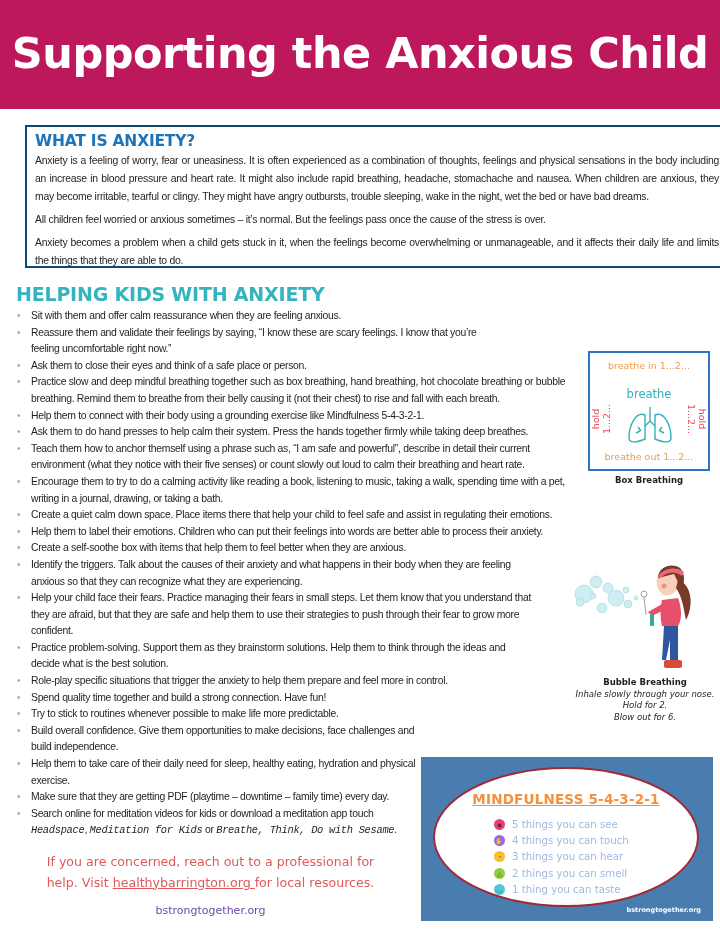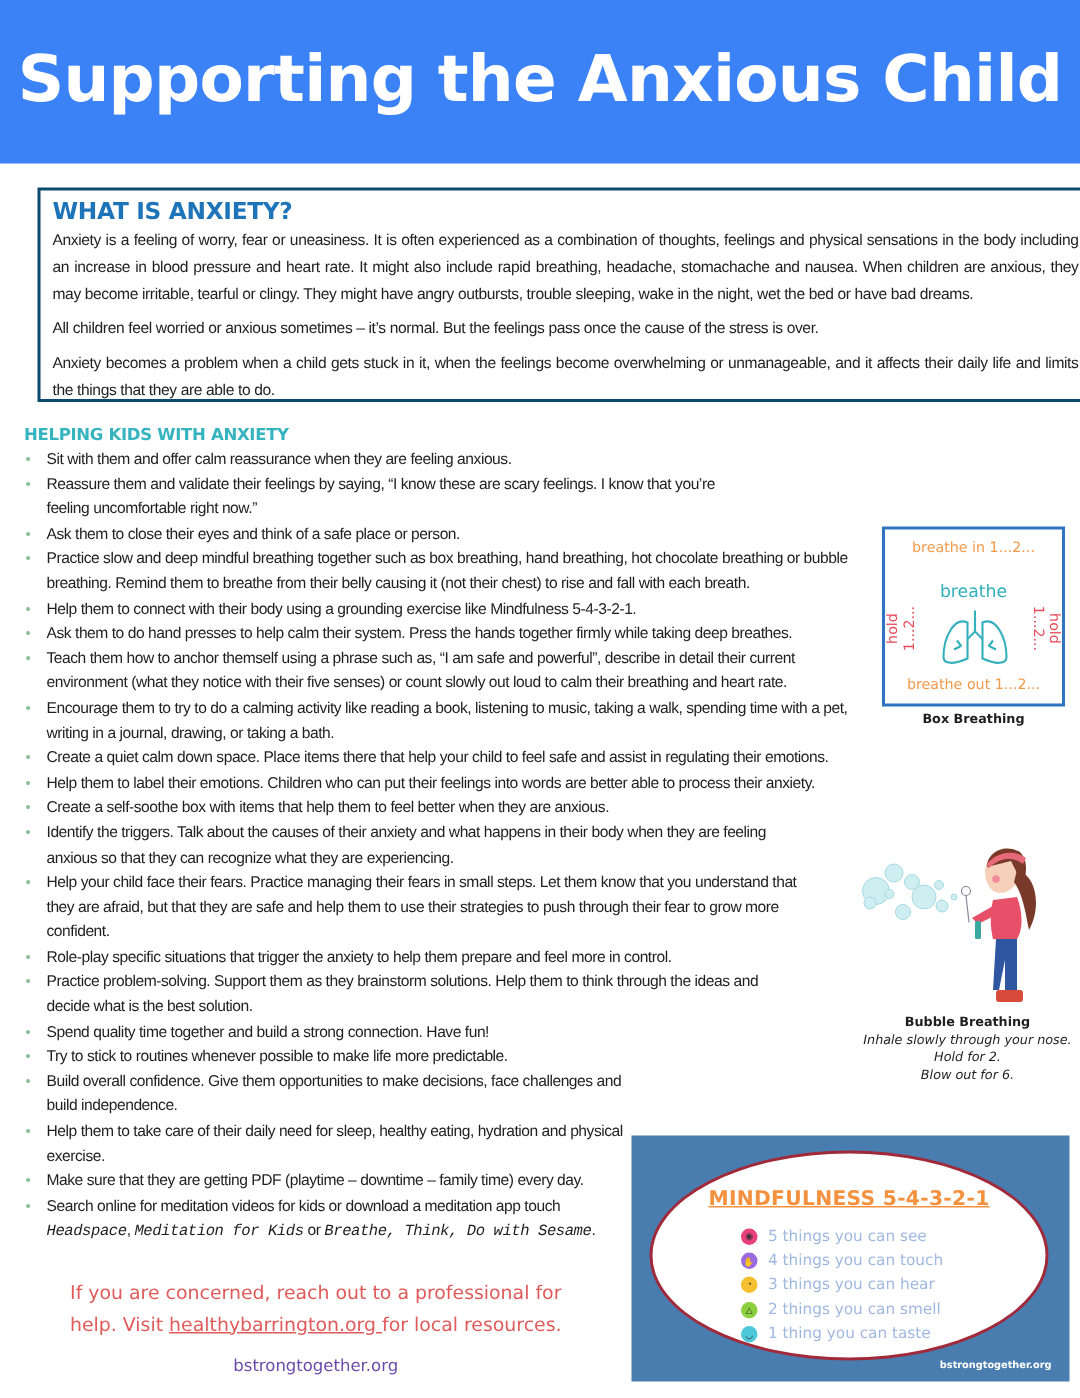--- a/index.html
+++ b/index.html
@@ -1,21 +1,21 @@
 <!DOCTYPE html>
 <html><head>
 <meta charset="utf-8">
 <style>
   * { box-sizing: border-box; margin: 0; padding: 0; }
   html, body { width: 720px; height: 932px; background: #ffffff; overflow: hidden; }
   body { position: relative; font-family: "Liberation Sans", sans-serif; color: #1f1f1f; }
 
   .header {
     position: absolute; left: 0; top: 0; width: 720px; height: 109px;
-    background: #3b82f6;
+    background: #be185d;
     display: flex; align-items: center; justify-content: center;
   }
   .header h1 {
     color: #ffffff; font-family: "DejaVu Sans", sans-serif; font-weight: bold;
     font-size: 43px; letter-spacing: -0.5px; margin-top: -4px;
   }
 
   .anxiety-box {
     position: absolute; left: 8px; top: 125px; width: 704px; height: 143px;
     border: 2px solid #0c4a6e; padding: 5px 8px 0 8px; margin-left: 17px;
@@ -27,21 +27,21 @@
   .anxiety-box p {
     font-family: "Liberation Sans", sans-serif; font-size: 10.4px; line-height: 18px;
     color: #1f1f1f; letter-spacing: -0.25px; margin-bottom: 5px; text-align: justify;
   }
 
   .helping {
     position: absolute; left: 16px; top: 283px; width: 572px;
   }
   .helping h2 {
     color: #35b4c0; font-family: "DejaVu Sans", sans-serif; font-weight: bold;
-    font-size: 11px; letter-spacing: -0.2px; margin-bottom: 3px;
+    font-size: 19px; letter-spacing: -0.2px; margin-bottom: 3px;
   }
   .helping ul { list-style: none; }
   .helping li {
     position: relative; padding-left: 15px;
     font-size: 10.4px; line-height: 16.6px; letter-spacing: -0.3px; color: #1f1f1f;
   }
   .helping li::before {
     content: "•"; position: absolute; left: 1px; top: 0; color: #8fbf9a; font-size: 10px;
   }
   .helping li.narrow { width: 400px; }
@@ -119,22 +119,22 @@
     <li class="mid" style="width:560px">Practice slow and deep mindful breathing together such as box breathing, hand breathing, hot chocolate breathing or bubble breathing. Remind them to breathe from their belly causing it (not their chest) to rise and fall with each breath.</li>
     <li>Help them to connect with their body using a grounding exercise like Mindfulness 5-4-3-2-1.</li>
     <li>Ask them to do hand presses to help calm their system. Press the hands together firmly while taking deep breathes.</li>
     <li style="width:560px">Teach them how to anchor themself using a phrase such as, “I am safe and powerful”, describe in detail their current environment (what they notice with their five senses) or count slowly out loud to calm their breathing and heart rate.</li>
     <li style="width:570px">Encourage them to try to do a calming activity like reading a book, listening to music, taking a walk, spending time with a pet, writing in a journal, drawing, or taking a bath.</li>
     <li style="width:580px">Create a quiet calm down space. Place items there that help your child to feel safe and assist in regulating their emotions.</li>
     <li style="width:580px">Help them to label their emotions. Children who can put their feelings into words are better able to process their anxiety.</li>
     <li>Create a self-soothe box with items that help them to feel better when they are anxious.</li>
     <li style="width:525px">Identify the triggers. Talk about the causes of their anxiety and what happens in their body when they are feeling anxious so that they can recognize what they are experiencing.</li>
     <li style="width:520px">Help your child face their fears. Practice managing their fears in small steps. Let them know that you understand that they are afraid, but that they are safe and help them to use their strategies to push through their fear to grow more confident.</li>
+    <li style="width:515px">Practice problem-solving. Support them as they brainstorm solutions. Help them to think through the ideas and decide what is the best solution.</li>
     <li>Role-play specific situations that trigger the anxiety to help them prepare and feel more in control.</li>
-    <li style="width:515px">Practice problem-solving. Support them as they brainstorm solutions. Help them to think through the ideas and decide what is the best solution.</li>
     <li>Spend quality time together and build a strong connection. Have fun!</li>
     <li>Try to stick to routines whenever possible to make life more predictable.</li>
     <li class="narrow">Build overall confidence. Give them opportunities to make decisions, face challenges and build independence.</li>
     <li class="narrow">Help them to take care of their daily need for sleep, healthy eating, hydration and physical exercise.</li>
     <li>Make sure that they are getting PDF (playtime – downtime – family time) every day.</li>
     <li class="narrow"><span>Search online for meditation videos for kids or download a meditation app touch </span><em>Headspace</em><span>, </span><em>Meditation for Kids</em><span> or </span><em>Breathe, Think, Do with Sesame</em><span>.</span></li>
   </ul>
 </section>
 
 <div class="box-breathing">

